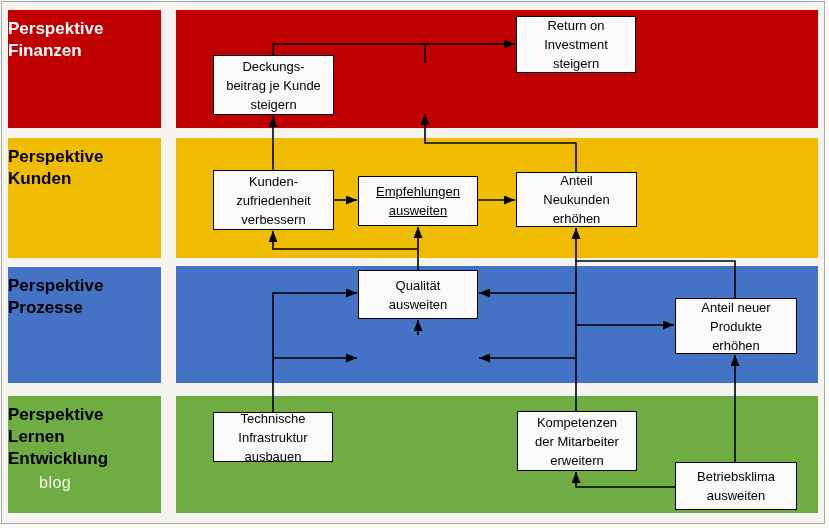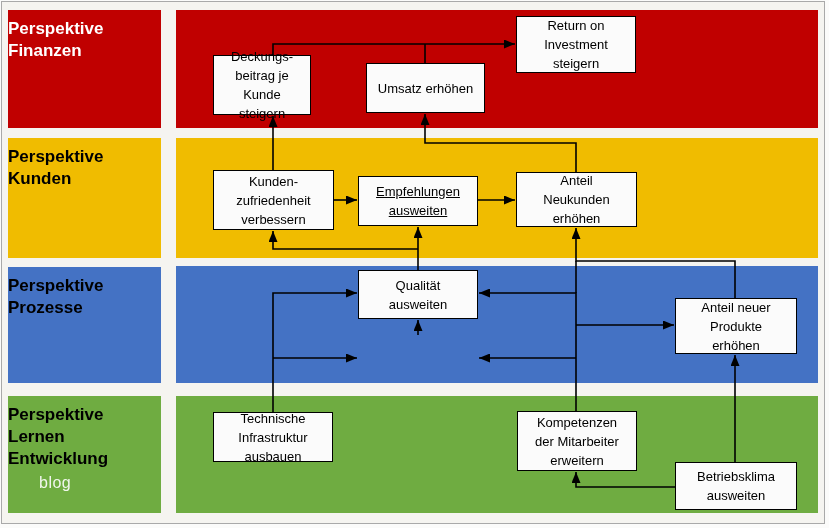--- a/index.html
+++ b/index.html
@@ -29,21 +29,21 @@
   #p-lernen{top:396px;height:117px;background:#6fac41;}
   
   #arrows{position:absolute;left:0;top:0;z-index:2;}
   
   .node{
     position:absolute;box-sizing:border-box;background:#fbfbfb;
     border:1.5px solid #000;display:flex;align-items:center;justify-content:center;
     text-align:center;font-size:13px;line-height:19px;white-space:pre-line;
     color:#000;z-index:3;padding:5px 2px;
   }
-  #n-deckungsbeitrag{left:213px;top:55px;width:98px;height:60px;}
+  #n-deckungsbeitrag{left:213px;top:55px;width:121px;height:60px;}
   #n-umsatz{left:366px;top:63px;width:119px;height:50px;}
   #n-roi{left:516px;top:16px;width:120px;height:57px;}
   #n-kundenzufriedenheit{left:213px;top:170px;width:121px;height:60px;}
   #n-empfehlungen{left:358px;top:176px;width:120px;height:50px;text-decoration:underline;}
   #n-neukunden{left:516px;top:172px;width:121px;height:55px;}
   #n-qualitaet{left:358px;top:270px;width:120px;height:49px;}
   #n-prozessablaeufe{left:358px;top:335px;width:120px;height:42px;}
   #n-produkte{left:675px;top:298px;width:122px;height:56px;}
   #n-infrastruktur{left:213px;top:412px;width:120px;height:50px;}
   #n-kompetenzen{left:517px;top:411px;width:120px;height:60px;}
@@ -112,21 +112,20 @@
 
       <path d="M735,462 V355" marker-end="url(#arr)"></path>
 
       <path d="M675,487 H576 V472" marker-end="url(#arr)"></path>
     </g>
   </svg>
 
   <div class="node" id="n-deckungsbeitrag">Deckungs-
 beitrag je Kunde
 steigern</div>
-  <div class="node" id="n-umsatz">Umsatz erhöhen</div>
   <div class="node" id="n-roi">Return on
 Investment
 steigern</div>
   <div class="node" id="n-kundenzufriedenheit">Kunden-
 zufriedenheit
 verbessern</div>
   <div class="node" id="n-empfehlungen">Empfehlungen
 ausweiten</div>
   <div class="node" id="n-neukunden">Anteil
 Neukunden

